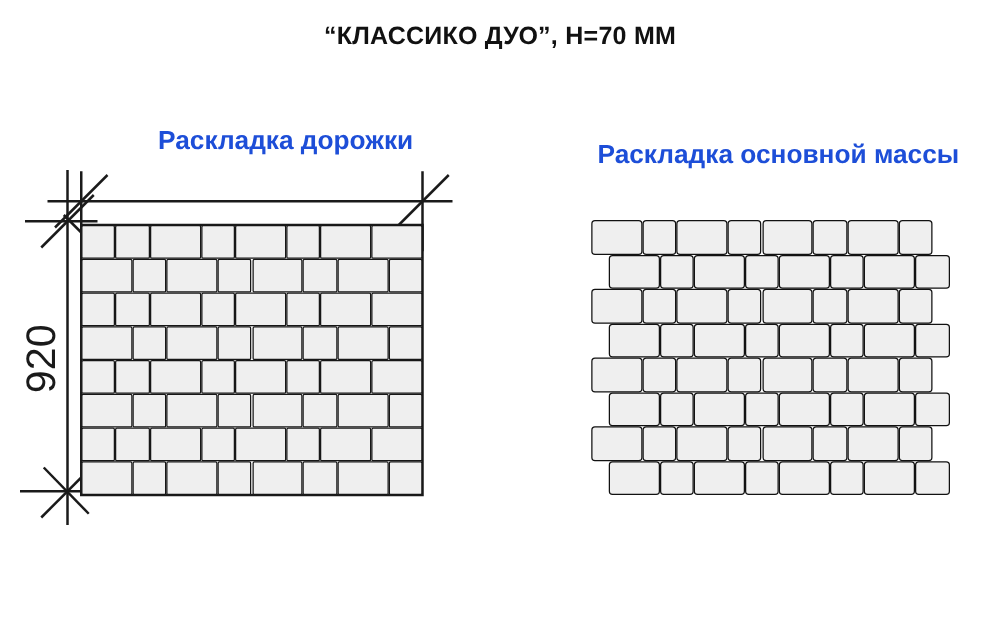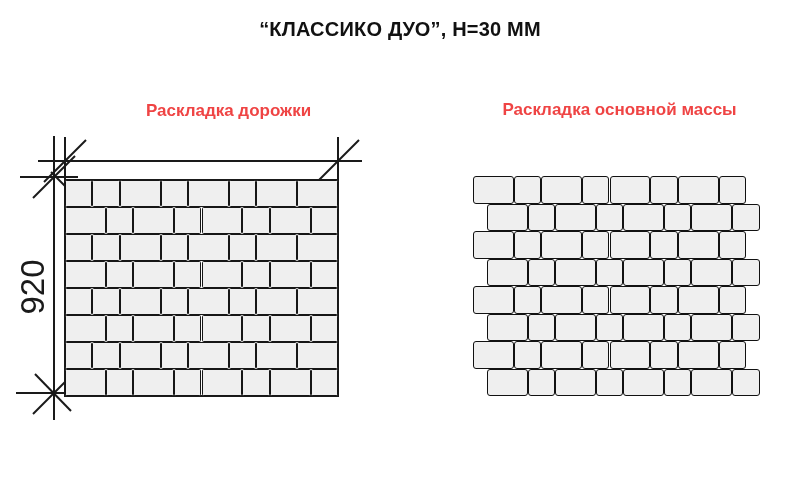--- a/index.html
+++ b/index.html
@@ -26,27 +26,27 @@
   .title-line {
     font-size: 20px;
     font-weight: bold;
     line-height: 26px;
     letter-spacing: 0.2px;
     color: #111111;
   }
   .sub-label {
     position: absolute;
     text-align: center;
-    font-size: 17px;
+    font-size: 21px;
     font-weight: bold;
-    color: #ef4444;
+    color: #1d4ed8;
     white-space: nowrap;
   }
   .sub-label.left  { left: 92px;  top: 101px; width: 273px; }
-  .sub-label.right { left: 478px; top: 100px; width: 283px; }
+  .sub-label.right { left: 478px; top: 112px; width: 283px; }
 
   .dim-label-h {
     position: absolute;
     left: 152px;
     top: 124px;
     width: 100px;
     text-align: center;
     font-size: 33px;
     font-weight: 400;
     color: #1a1a1a;
@@ -88,21 +88,21 @@
     border: 1.5px solid #111111;
     border-radius: 3px;
   }
 </style>
 </head>
 <body>
 
 <div class="canvas">
 
   <div class="title-block">
-    <div class="title-line">“КЛАССИКО ДУО”, Н=30 ММ</div>
+    <div class="title-line">“КЛАССИКО ДУО”, Н=70 ММ</div>
   </div>
 
   <div class="sub-label left">Раскладка дорожки</div>
   <div class="sub-label right">Раскладка основной массы</div>
 
   <div class="dim-label-v">920</div>
 
   <svg class="dims" width="800" height="496" viewBox="0 0 800 496">
     <g stroke="#1a1a1a" stroke-width="2" fill="none">
 

